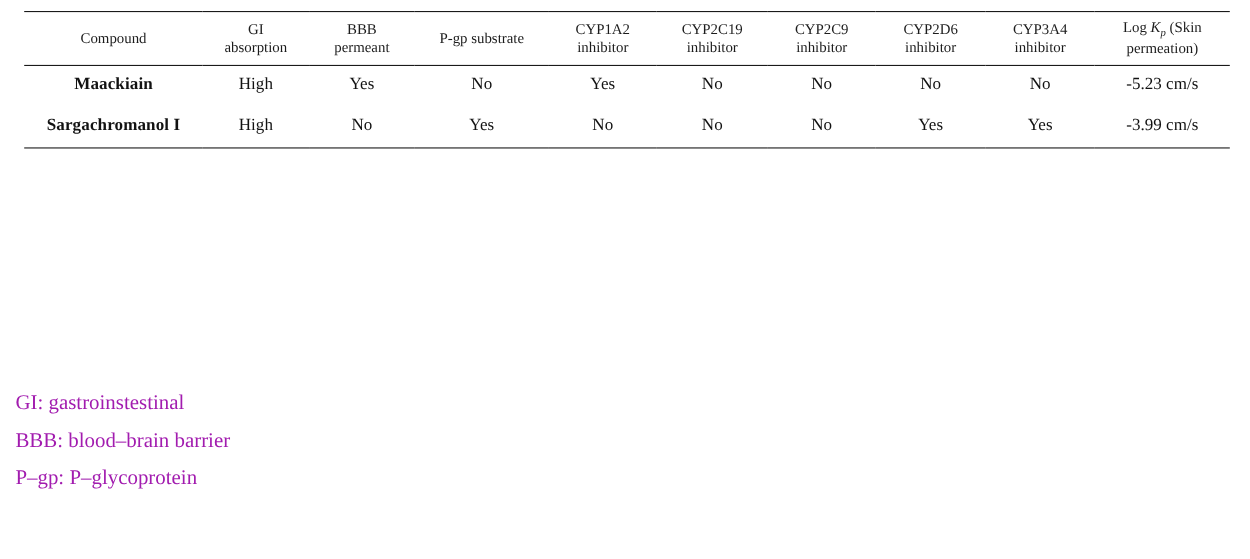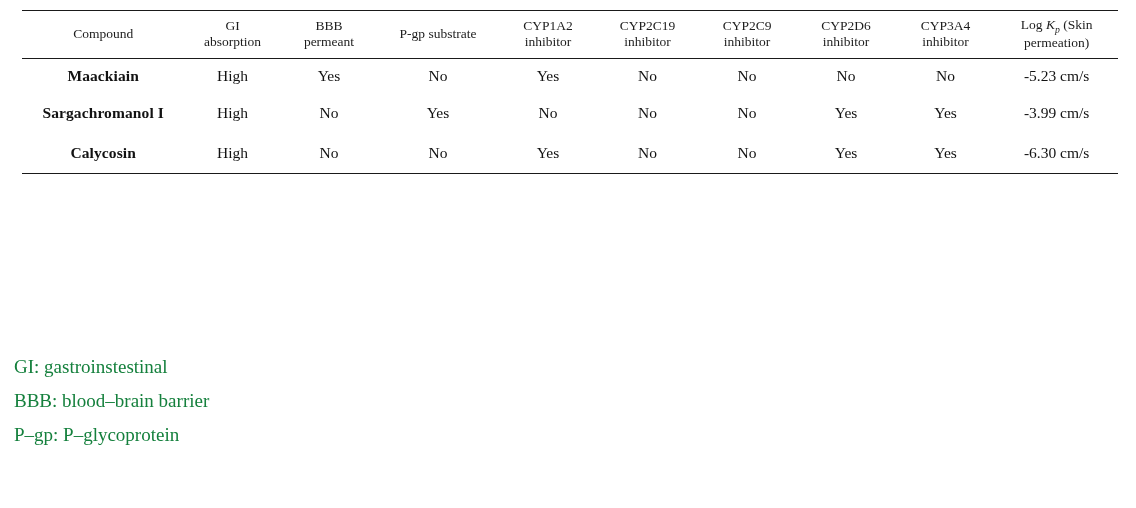--- a/index.html
+++ b/index.html
@@ -95,21 +95,21 @@
   
   .footnotes {
     position: absolute;
     left: 14px;
     top: 350px;
     width: 700px;
   }
   .footnote {
     font-size: 19px;
     line-height: 34px;
-    color: #15803d;
+    color: #a21caf;
     white-space: nowrap;
     font-family: "Liberation Serif", "DejaVu Serif", serif;
   }
 </style>
 </head>
 <body>
 
 <div id="page">
 
   <div class="table-wrap">
@@ -191,32 +191,20 @@
           <td>No</td>
           <td>Yes</td>
           <td>No</td>
           <td>No</td>
           <td>No</td>
           <td>Yes</td>
           <td>Yes</td>
           <td class="logkp-cell">-3.99 cm/s</td>
         </tr>
 
-        <tr class="row-gap">
-          <td class="compound-cell">Calycosin</td>
-          <td>High</td>
-          <td>No</td>
-          <td>No</td>
-          <td>Yes</td>
-          <td>No</td>
-          <td>No</td>
-          <td>Yes</td>
-          <td>Yes</td>
-          <td class="logkp-cell">-6.30 cm/s</td>
-        </tr>
 
 
 
 
       </tbody>
     </table>
   </div>
 
   <div class="footnotes">
     <div class="footnote">GI: gastroinstestinal</div>

